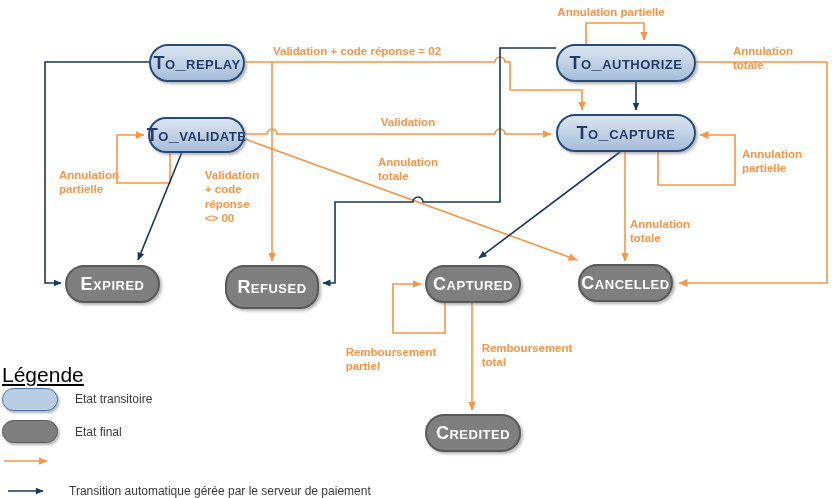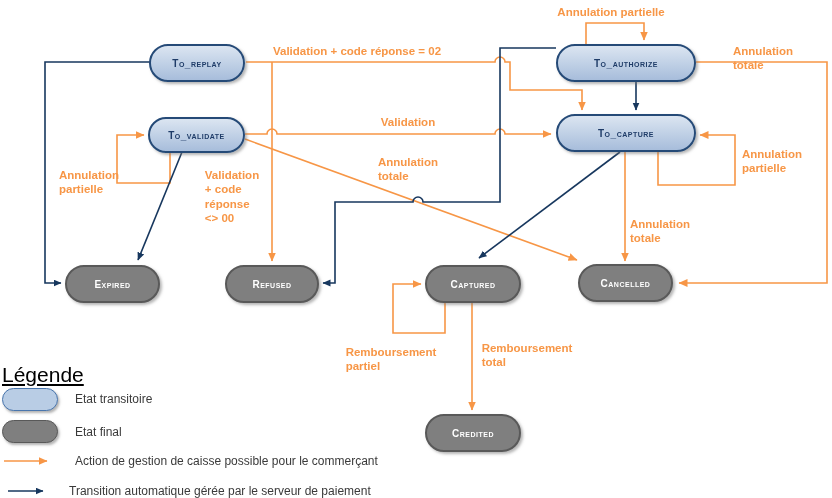--- a/index.html
+++ b/index.html
@@ -13,21 +13,21 @@
     --node-gray-border:#595959;
     --node-gray-text:#ffffff;
   }
   html,body{margin:0;padding:0;background:#fff;}
   .stage{position:relative;width:832px;height:498px;background:#fff;
          font-family:"Liberation Sans",sans-serif;overflow:hidden;}
   svg.edges{position:absolute;left:0;top:0;z-index:1;}
   .edge-o{stroke:var(--orange);stroke-width:1.6;fill:none;}
   .edge-b{stroke:var(--blue);stroke-width:1.6;fill:none;}
   .node{position:absolute;z-index:2;display:flex;align-items:center;justify-content:center;
-        font-weight:bold;font-variant:small-caps;letter-spacing:.5px;font-size:10px;
+        font-weight:bold;font-variant:small-caps;letter-spacing:.5px;font-size:18px;
         border-radius:19px;box-shadow:2px 2px 3px rgba(120,120,120,.55);box-sizing:border-box;}
   .node.blue{background:linear-gradient(180deg,var(--node-blue-fill-top) 0%,var(--node-blue-fill-bottom) 100%);
              border:2px solid var(--node-blue-border);color:var(--node-blue-text);}
   .node.gray{background:var(--node-gray-fill);border:2px solid var(--node-gray-border);color:var(--node-gray-text);}
   .olabel{position:absolute;z-index:2;color:var(--orange);font-weight:bold;font-size:11.5px;
           line-height:1.25;text-align:left;white-space:pre-line;transform:translateX(-50%);}
   .legend-title{position:absolute;z-index:2;font-size:21px;color:#000;text-decoration:underline;}
   .legend-label{position:absolute;z-index:2;font-size:12px;color:#3a3a3a;white-space:nowrap;}
   .legend-pill{position:absolute;z-index:2;width:56px;height:23px;border-radius:12px;
                box-shadow:1.5px 2px 2.5px rgba(130,130,130,.6);box-sizing:border-box;}
@@ -69,21 +69,21 @@
 
     <path class="edge-o" d="M4,461 L47,461" marker-end="url(#ao)"></path>
     <path class="edge-b" d="M8,491 L43,491" marker-end="url(#ab)"></path>
   </svg>
 
   <div class="node blue" style="left:149px;top:44px;width:96px;height:38px;">To_replay</div>
   <div class="node blue" style="left:148px;top:117px;width:97px;height:36px;">To_validate</div>
   <div class="node blue" style="left:556px;top:44px;width:140px;height:38px;">To_authorize</div>
   <div class="node blue" style="left:556px;top:114px;width:140px;height:38px;">To_capture</div>
   <div class="node gray" style="left:65px;top:265px;width:95px;height:38px;text-align:right;">Expired</div>
-  <div class="node gray" style="left:225px;top:265px;width:94px;height:38px;">Refused</div>
+  <div class="node gray" style="left:225px;top:265px;width:94px;height:44px;">Refused</div>
   <div class="node gray" style="left:425px;top:265px;width:96px;height:38px;">Captured</div>
   <div class="node gray" style="left:578px;top:264px;width:95px;height:38px;">Cancelled</div>
   <div class="node gray" style="left:425px;top:414px;width:96px;height:38px;">Credited</div>
 
   <div class="olabel" style="left:611px;top:5px;">Annulation partielle</div>
   <div class="olabel" style="left:357px;top:44px;">Validation + code réponse = 02</div>
   <div class="olabel" style="left:766px;top:44px;">Annulation totale</div>
   <div class="olabel" style="left:408px;top:115px;">Validation</div>
   <div class="olabel" style="left:408px;top:155px;">Annulation
 totale</div>
@@ -100,16 +100,15 @@
   <div class="olabel" style="left:391px;top:345px;">Remboursement
 partiel</div>
   <div class="olabel" style="left:527px;top:341px;">Remboursement
 total</div>
 
   <div class="legend-title" style="left:2px;top:363px;">Légende</div>
   <div class="legend-pill blue" style="left:2px;top:388px;"></div>
   <div class="legend-label" style="left:75px;top:392px;">Etat transitoire</div>
   <div class="legend-pill gray" style="left:2px;top:420px;"></div>
   <div class="legend-label" style="left:75px;top:425px;">Etat final</div>
-  <div class="legend-label" style="left:75px;top:454px;">Action de gestion de caisse possible pour le commerçant</div>
   <div class="legend-label" style="left:69px;top:484px;">Transition automatique gérée par le serveur de paiement</div>
 
 </div>
 
 </body></html>

